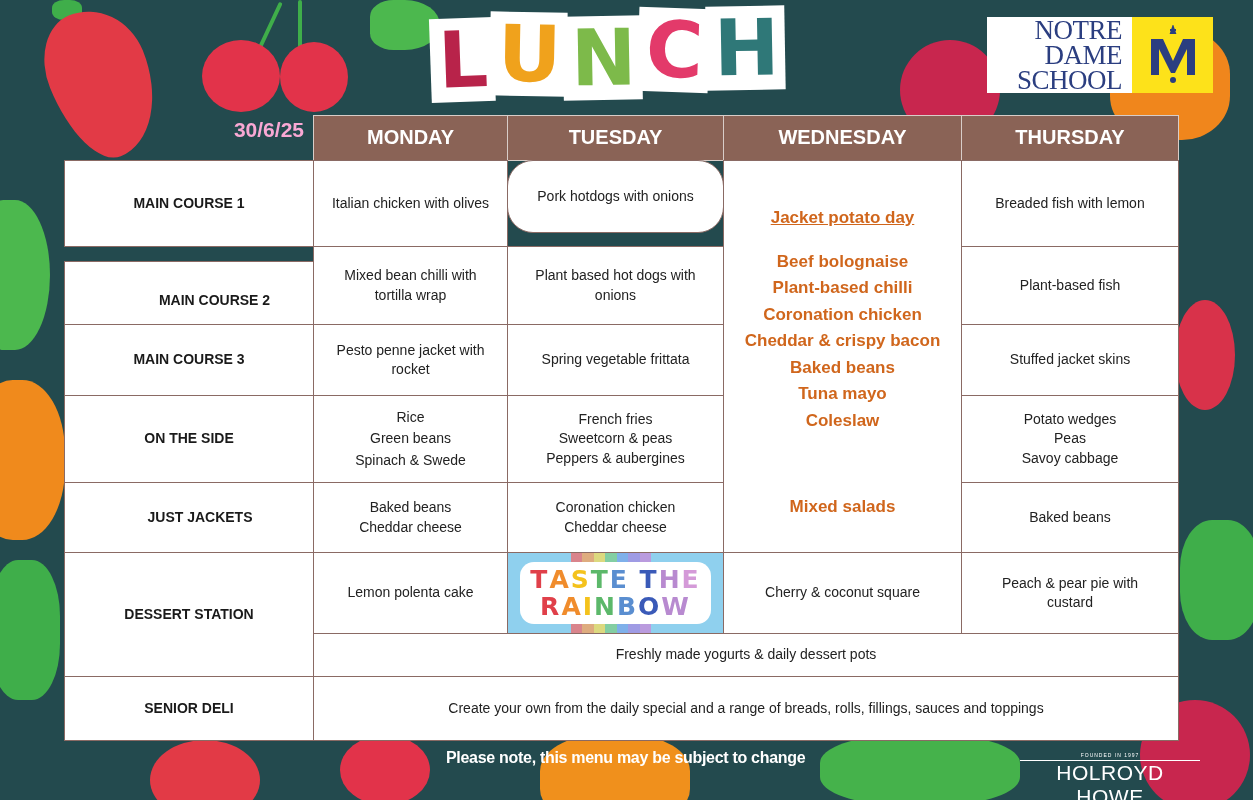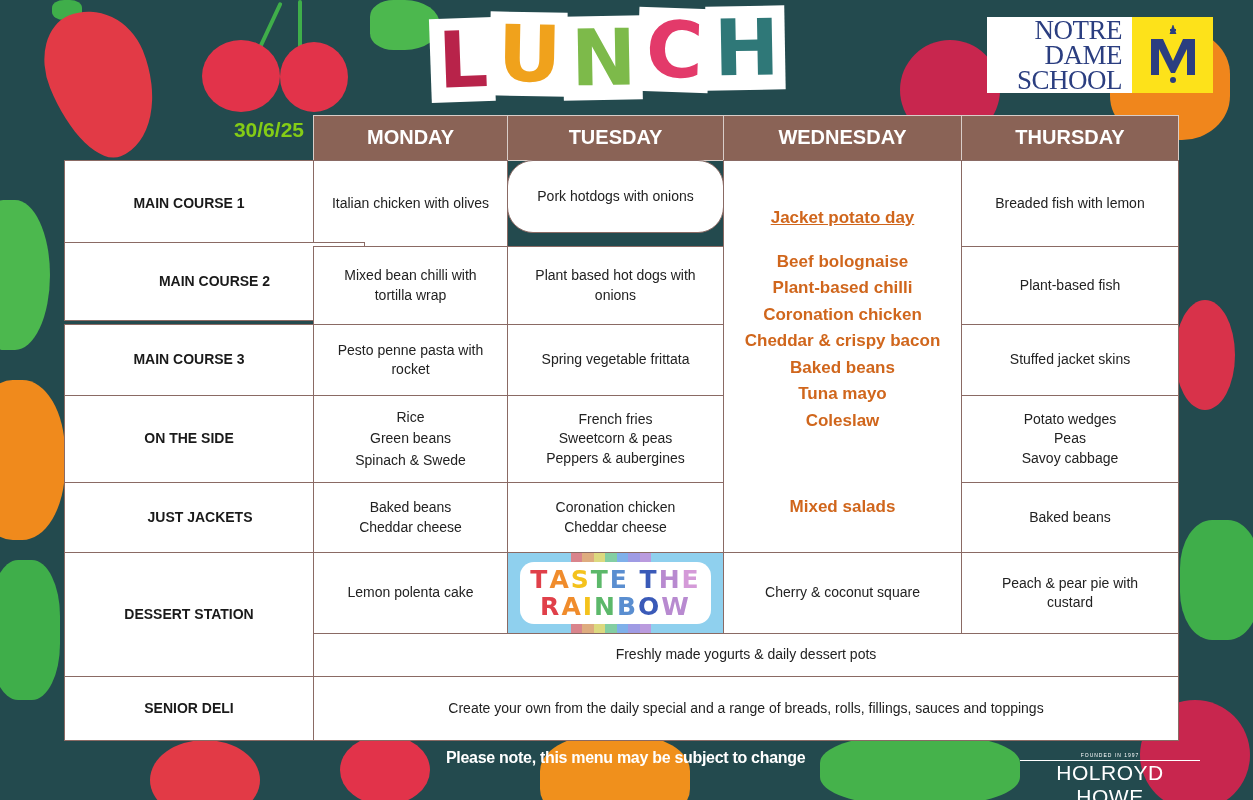--- a/index.html
+++ b/index.html
@@ -62,21 +62,21 @@
   .school-text span { display: block; }
   .school-crest {
     width: 81px; height: 76px; background: #fde21a; color: #2b3e80;
     display: flex; align-items: center; justify-content: center;
     font-family: "Liberation Serif", serif; font-size: 40px; font-weight: bold;
   }
 
   
   .date-label {
     position: absolute; left: 200px; top: 118px; width: 104px; text-align: right;
-    color: #84cc16; font-weight: bold; font-size: 21px;
+    color: #f9a8d4; font-weight: bold; font-size: 21px;
   }
 
   
   .menu-grid {
     position: absolute; left: 64px; top: 115px;
     width: 1115px; height: 626px;
   }
   .cell {
     position: absolute; background: #fff;
     border: 1px solid #8a6a64;
@@ -176,36 +176,36 @@
   <div class="cell" style="left:249px;top:45px;width:195px;height:87px;">
     <span>Italian chicken  with olives</span>
   </div>
   <div class="cell" style="left:443px;top:45px;width:217px;height:73px;border-radius:26px;">
     <span>Pork hotdogs with onions</span>
   </div>
   <div class="cell" style="left:897px;top:45px;width:218px;height:87px;">
     <span>Breaded fish with lemon</span>
   </div>
 
-  <div class="cell rowlabel" style="left:0;top:127px;width:301px;height:79px;">MAIN COURSE 2</div>
+  <div class="cell rowlabel" style="left:0;top:146px;width:301px;height:79px;">MAIN COURSE 2</div>
   <div class="cell" style="left:249px;top:131px;width:195px;height:79px;">
     <span>Mixed bean chilli with</span>
     <span>tortilla wrap</span>
   </div>
   <div class="cell" style="left:443px;top:131px;width:217px;height:79px;">
     <span>Plant based hot dogs with</span>
     <span>onions</span>
   </div>
   <div class="cell" style="left:897px;top:131px;width:218px;height:79px;">
     <span>Plant-based fish</span>
   </div>
 
   <div class="cell rowlabel" style="left:0;top:209px;width:250px;height:72px;">MAIN COURSE 3</div>
   <div class="cell" style="left:249px;top:209px;width:195px;height:72px;">
-    <span>Pesto penne pasta with</span>
+    <span>Pesto penne jacket with</span>
     <span>rocket</span>
   </div>
   <div class="cell" style="left:443px;top:209px;width:217px;height:72px;">
     <span>Spring vegetable frittata</span>
   </div>
   <div class="cell" style="left:897px;top:209px;width:218px;height:72px;">
     <span>Stuffed jacket skins</span>
   </div>
 
   <div class="cell rowlabel" style="left:0;top:280px;width:250px;height:88px;">ON THE SIDE</div>

